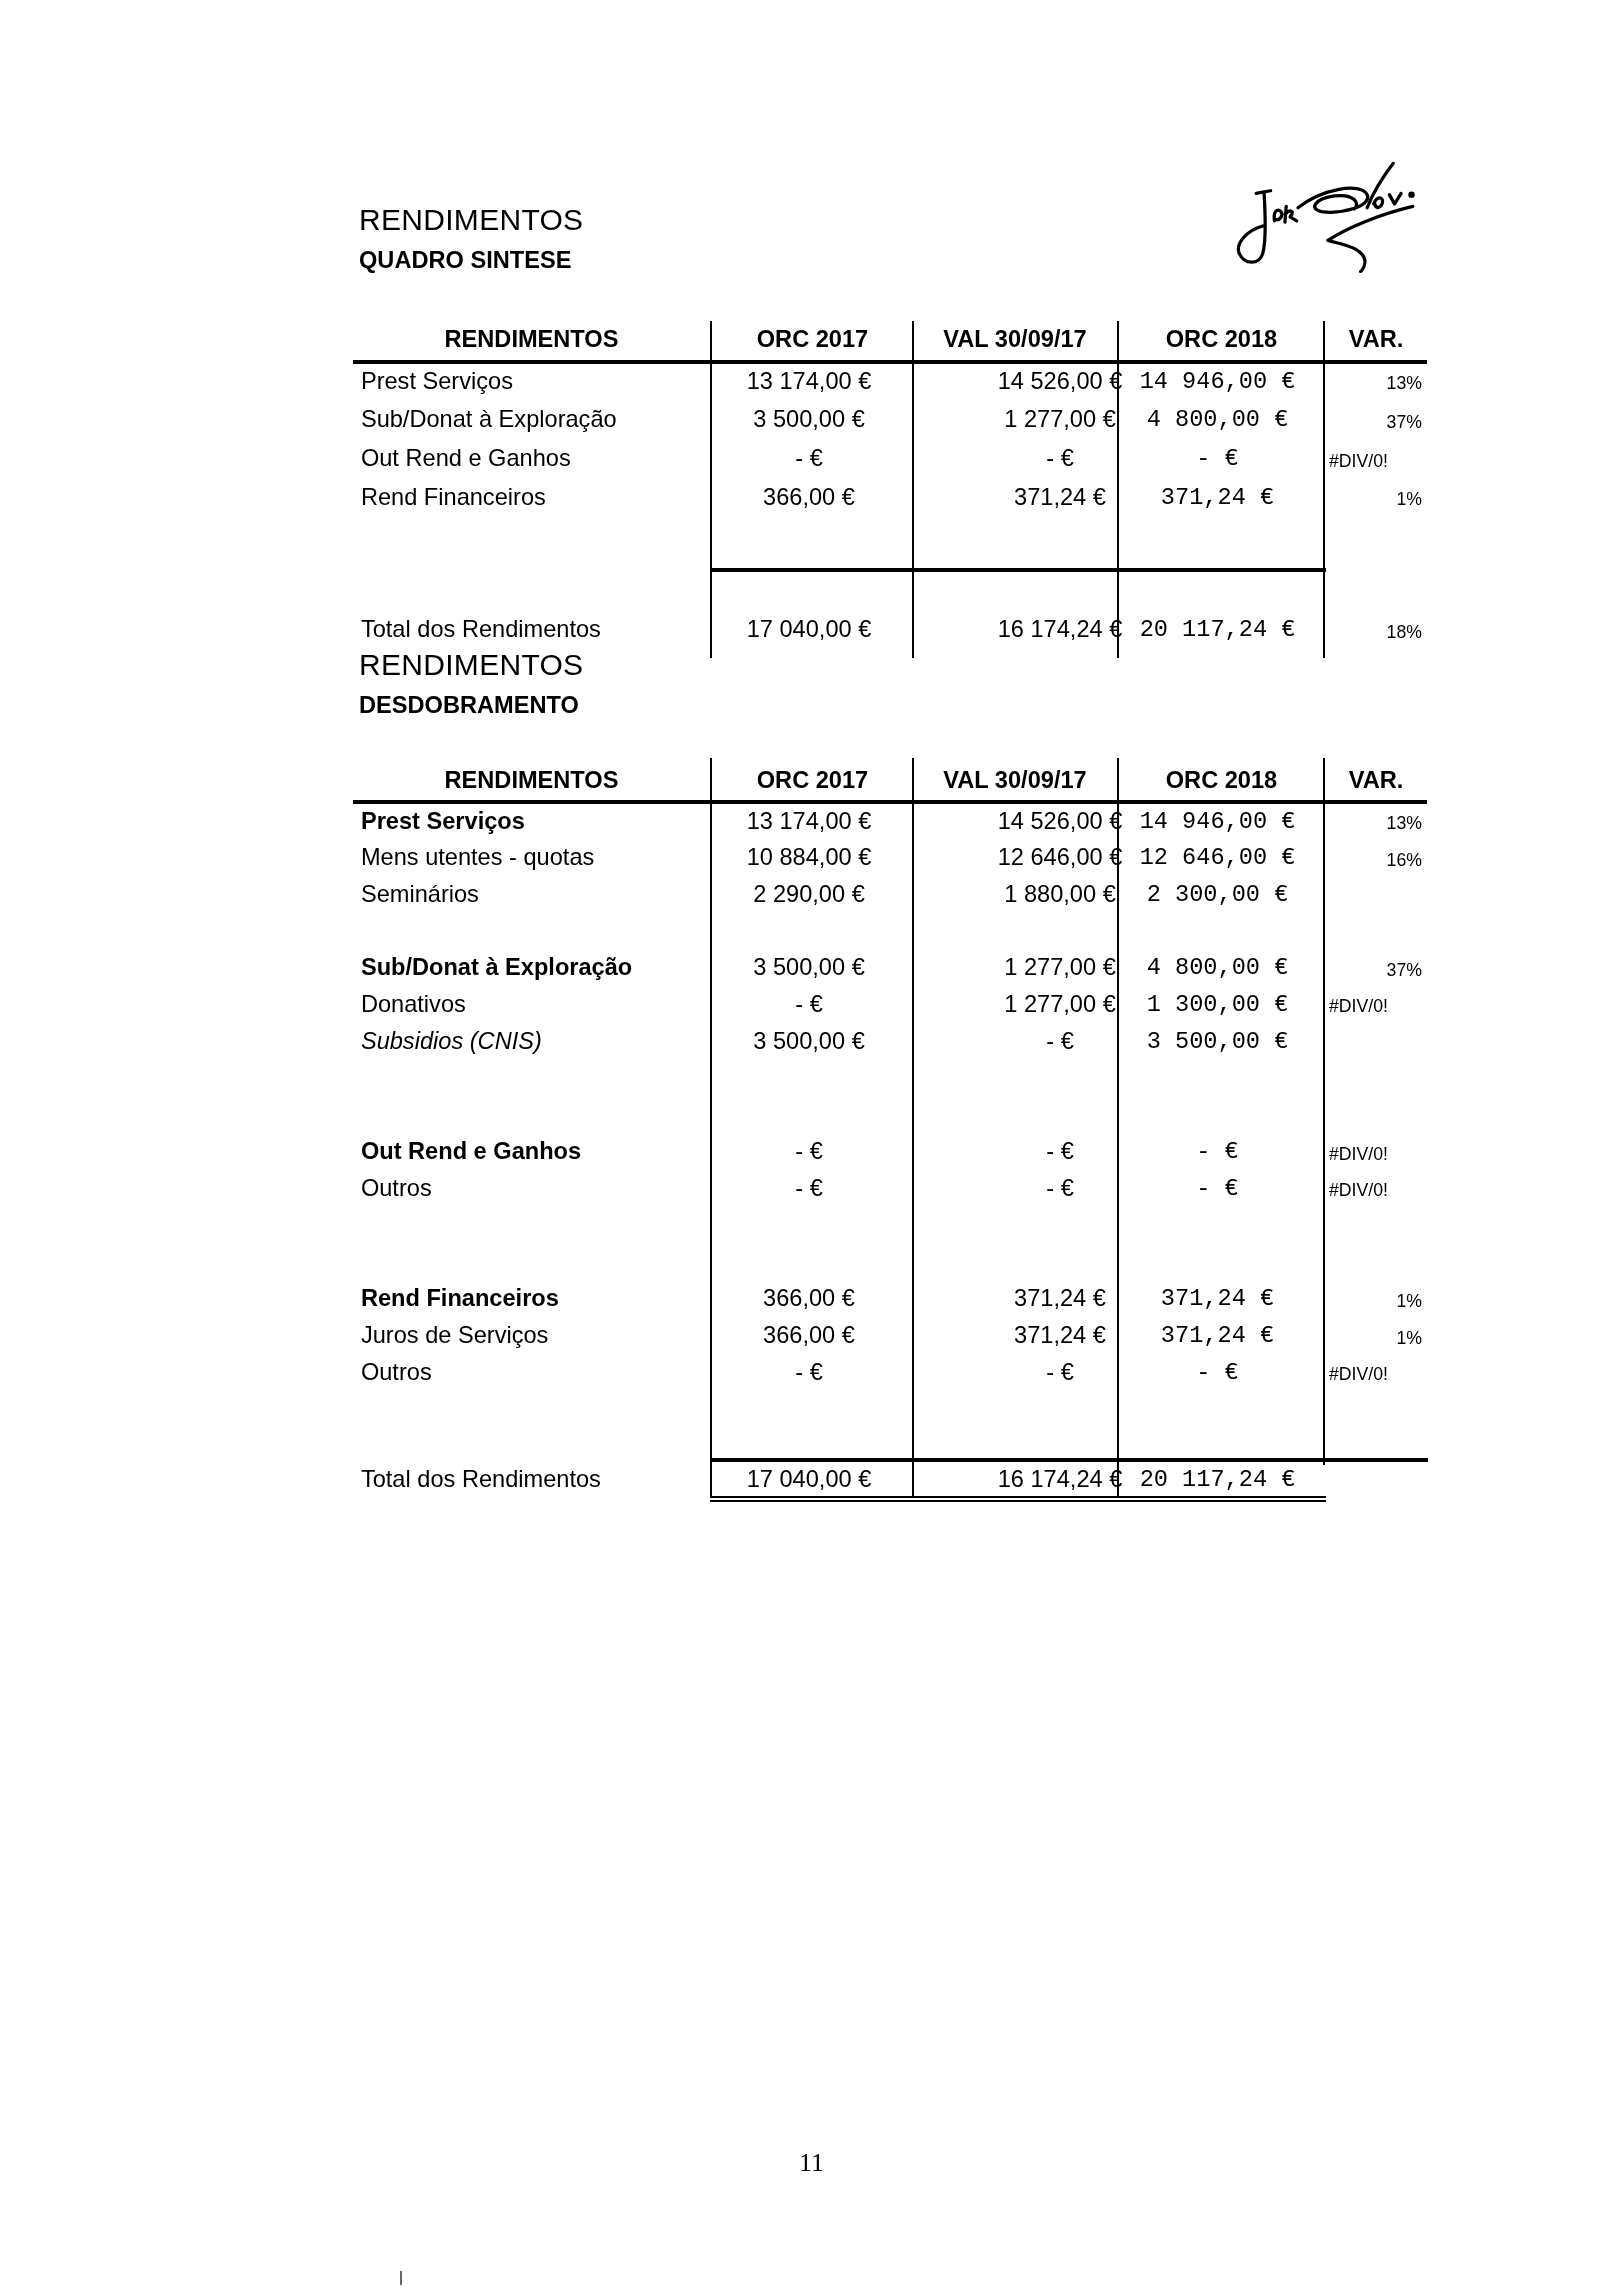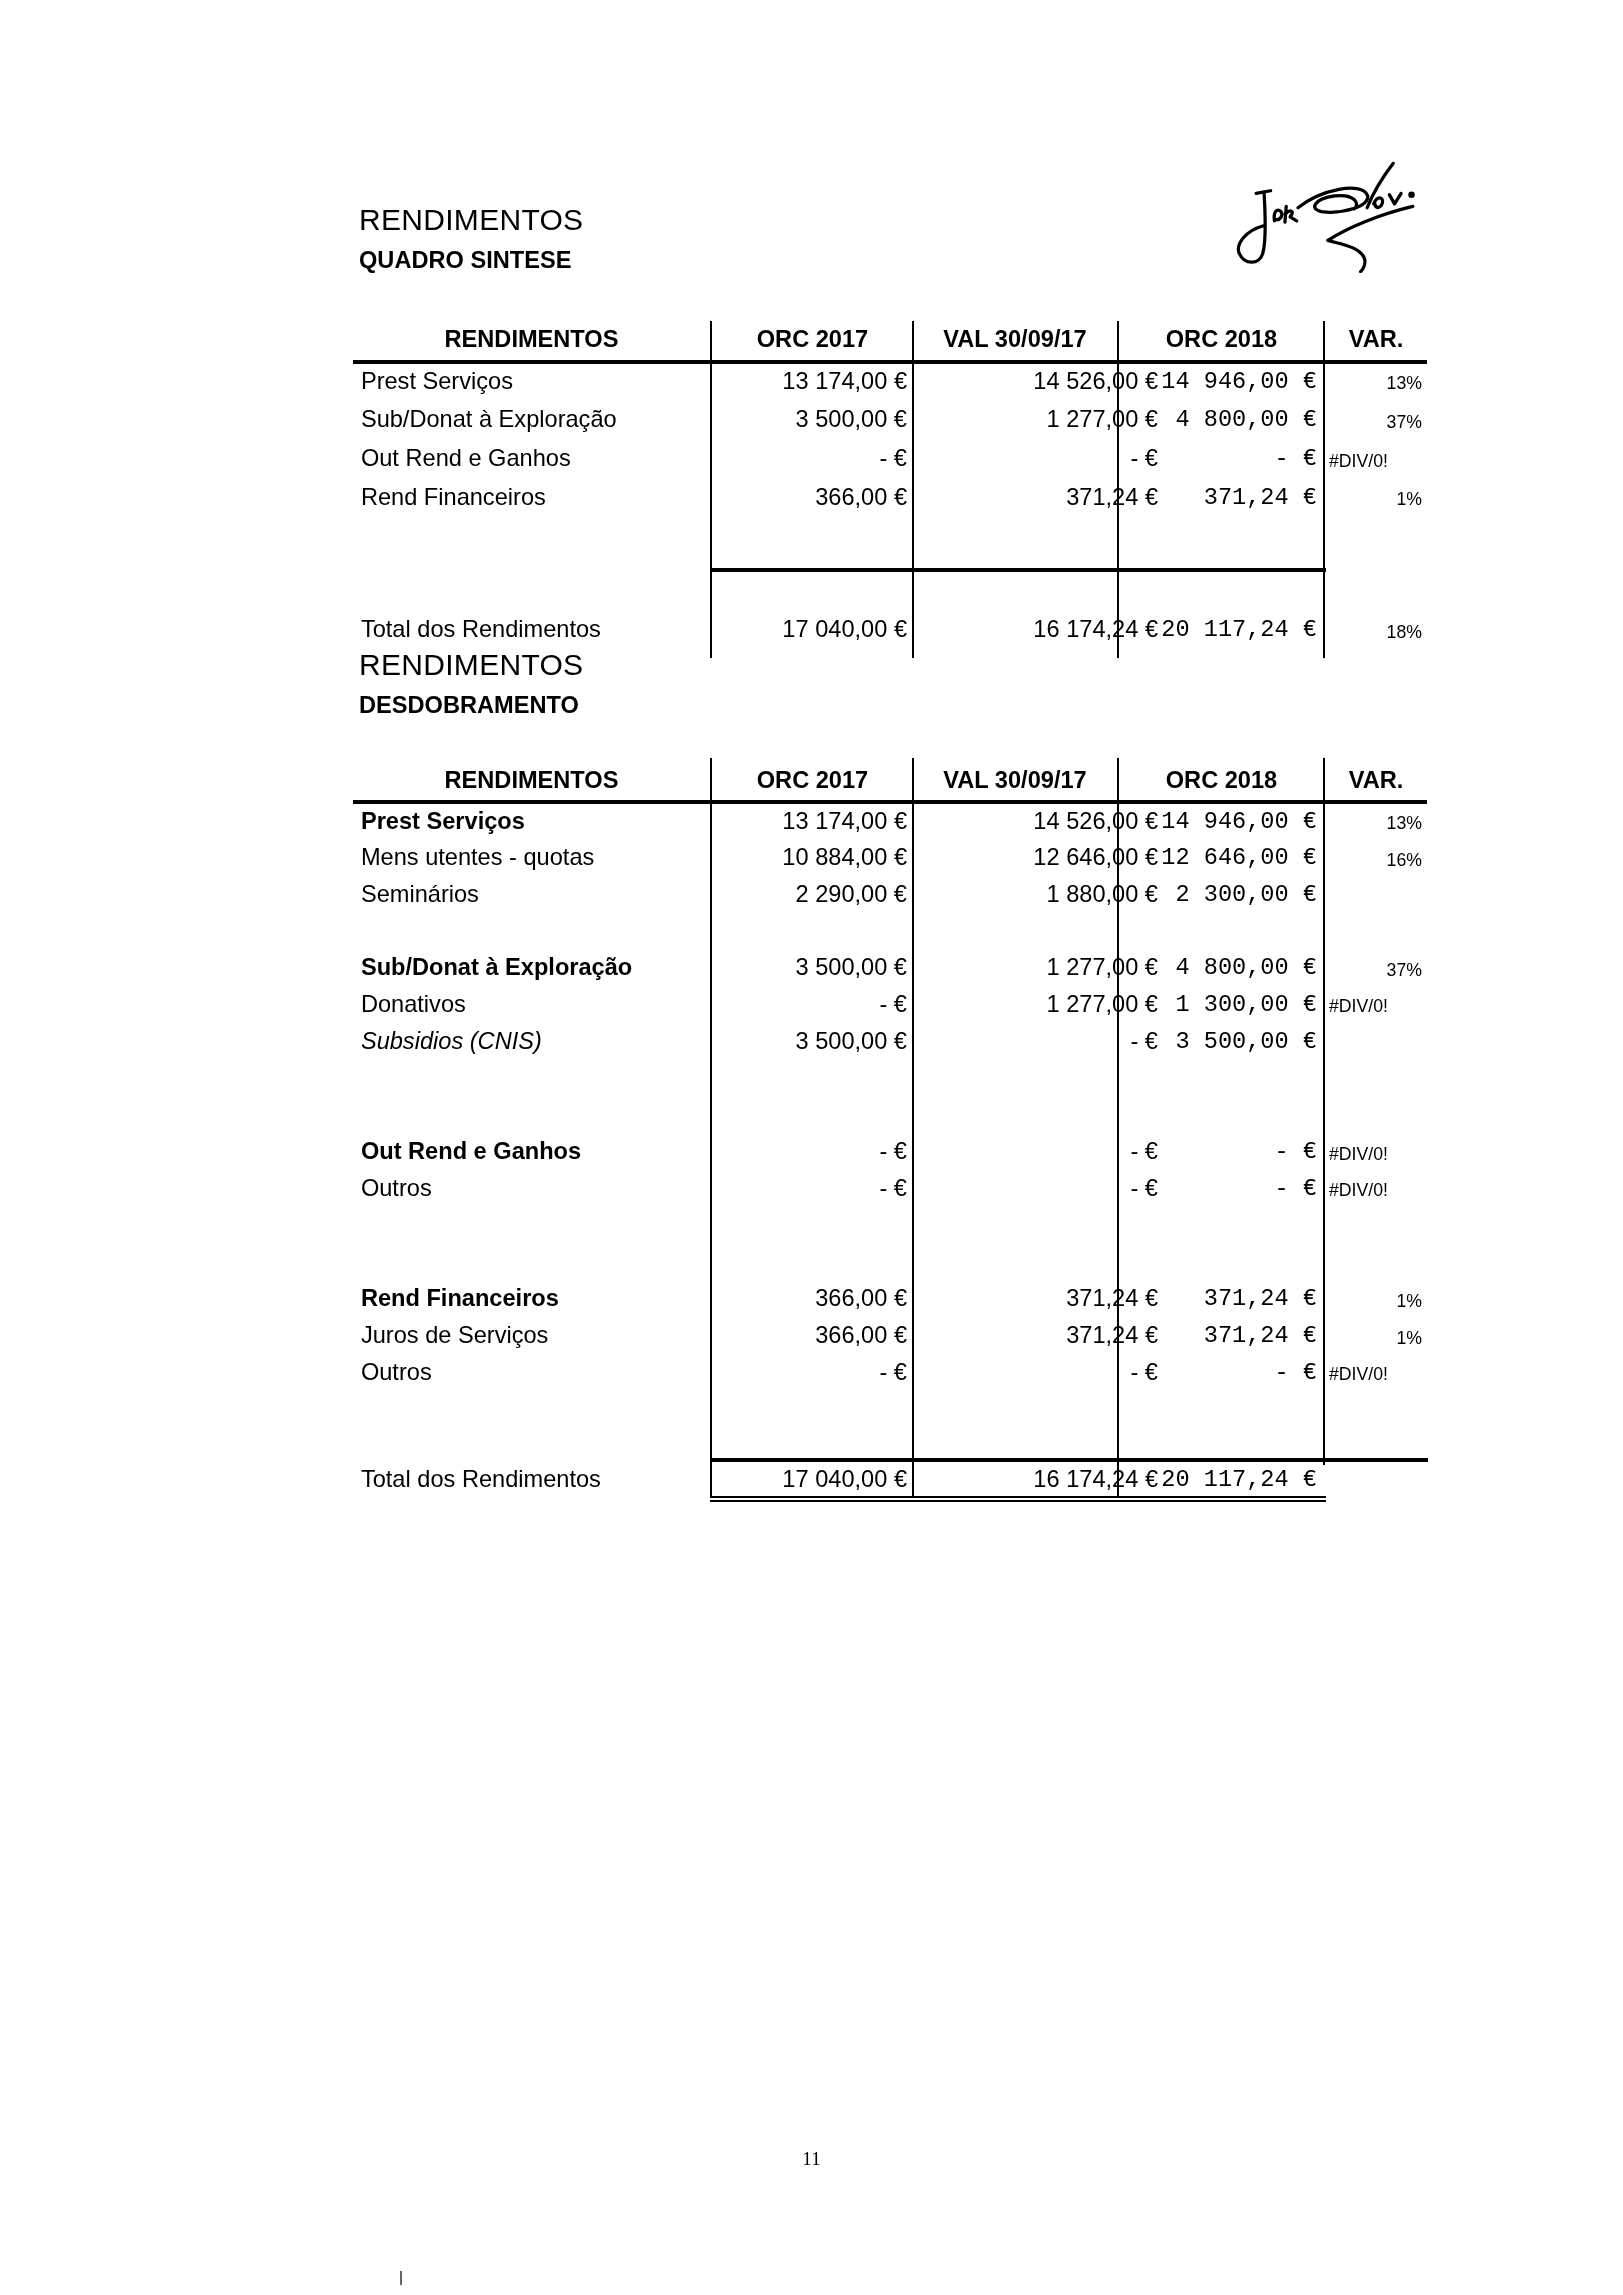--- a/index.html
+++ b/index.html
@@ -10,29 +10,29 @@
   .title-sub { font-size: 23.6px; font-weight: bold; white-space: nowrap; }
   .signature { left: 1230px; top: 149px; width: 196px; height: 124px; }
 
   .tbl { position: absolute; left: 353px; width: 1074px; }
   .vline { position: absolute; width: 2px; background: #000; }
   .hline { position: absolute; background: #000; }
   .hdr { position: absolute; font-weight: bold; font-size: 23.6px; text-align: center; white-space: nowrap; }
   .cell { position: absolute; font-size: 23.6px; white-space: nowrap; line-height: 29px; height: 29px; }
   .lbl { left: 7.9px; }
   .lbl.bold { font-weight: bold; }
-  .num { text-align: right; }
+  .num { text-align: center; }
   .var { font-size: 17.7px; text-align: right; }
   .var.err { text-align: left; }
   .c1 { left: 358px; width: 196px; }
   .c2 { left: 561px; width: 196px; margin-left: 48px; }
   .c3 { left: 765px; width: 199px; font-family: Liberation Mono, monospace; }
   .c4 { left: 976px; width: 93px; }
   .page-num { left: 772px; top: 2148px; width: 79px; text-align: center;
-              font-family: "Liberation Serif", serif; font-size: 19px; }
+              font-family: "Liberation Serif", serif; font-size: 26px; }
   .scan-mark { left: 400px; top: 2271px; width: 2.6px; height: 14.4px;
                border-left: 2px solid #000; opacity: 0.6; }
 </style>
 </head>
 <body>
 
 <div class="abs title-main" style="left:359px; top:203px;">RENDIMENTOS</div>
 <div class="abs title-sub" style="left:359px; top:247px;">QUADRO SINTESE</div>
 
 <svg class="abs signature" viewBox="0 0 300 190">

